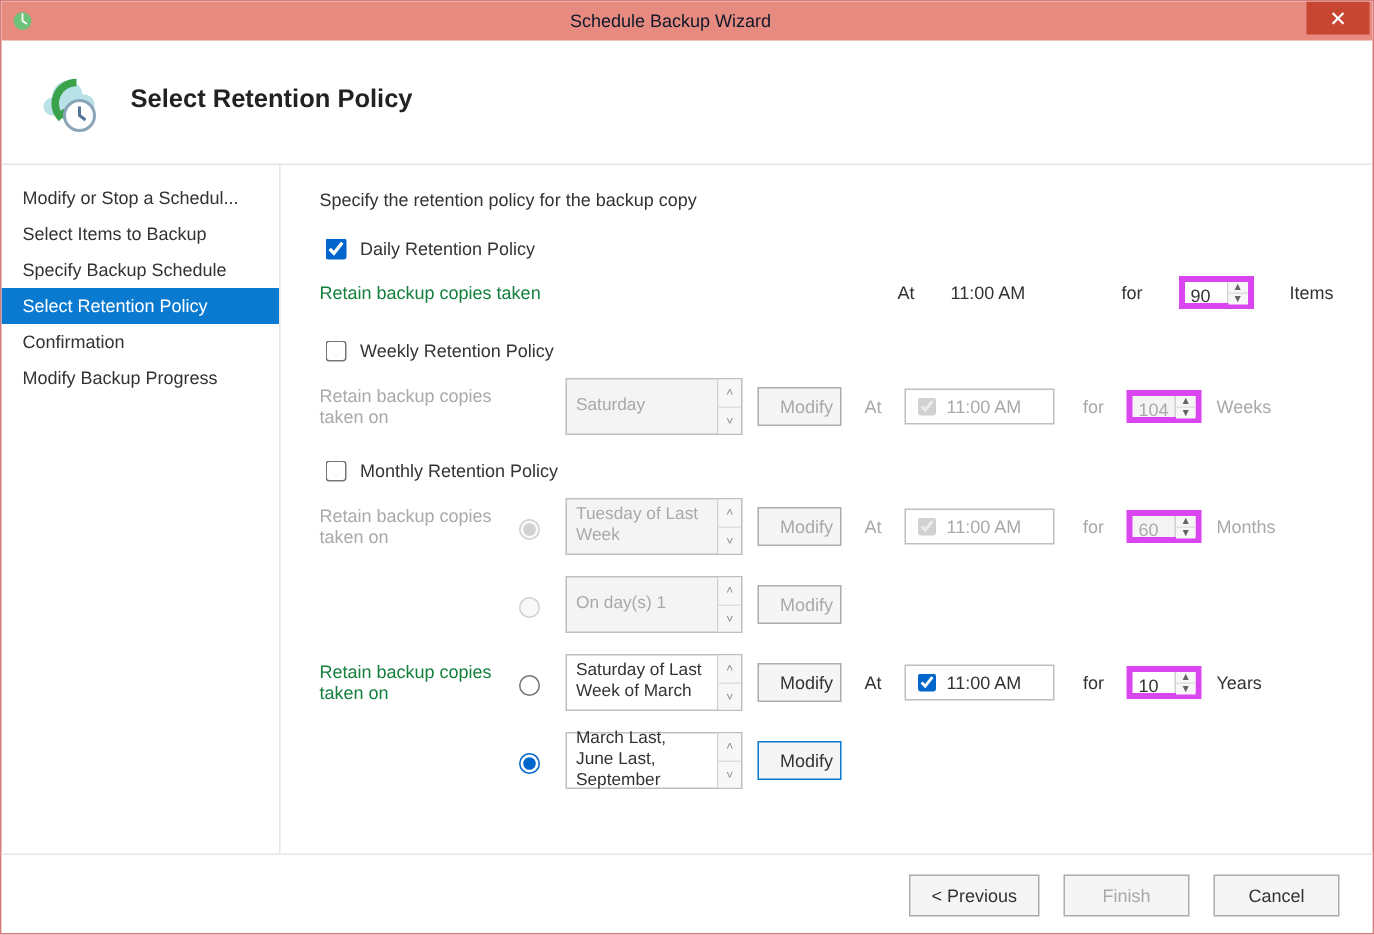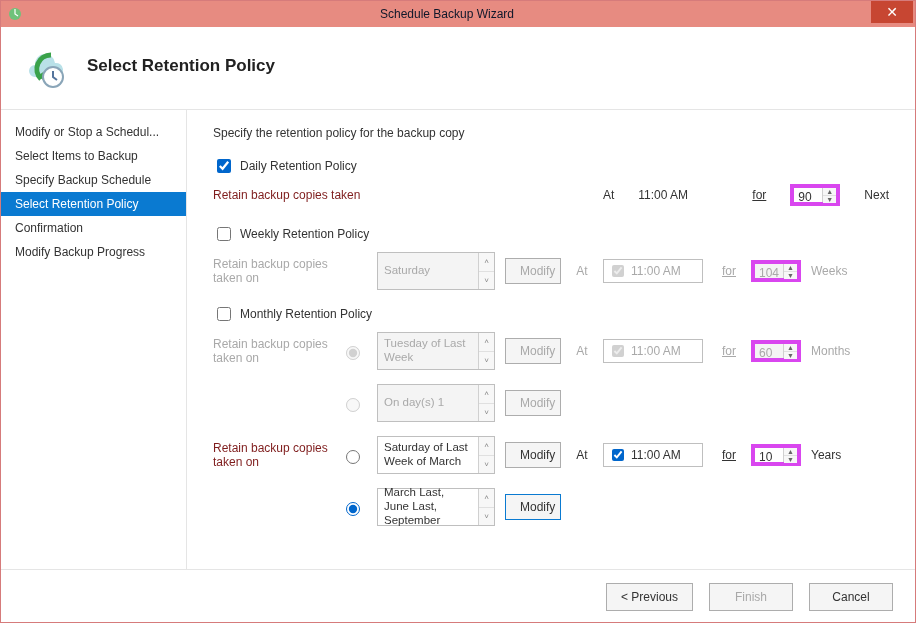--- a/index.html
+++ b/index.html
@@ -89,21 +89,21 @@
     gap: 8px;
     margin: 4px 0 14px 0;
   }
   .row.simple {
     display: flex;
     align-items: center;
     gap: 24px;
     margin: 4px 0 18px 0;
   }
   .row.simple .label-col { width: 220px; }
-  .label-col { color: #7f1d1d; }
+  .label-col { color: #15803d; }
   .disabled .label-col, .disabled span, .disabled .unit { color: #a9a9a9; }
   .radio { width: 14px; height: 14px; accent-color: #0066cc; }
   .selectbox {
     border: 1px solid #bfbfbf;
     background: #fff;
     height: 38px;
     display: flex;
     align-items: stretch;
     width: 118px;
   }
@@ -129,21 +129,21 @@
     border: 1px solid #bfbfbf;
     height: 24px;
     display: flex;
     align-items: center;
     gap: 4px;
     padding: 0 4px;
     width: 100px;
     background: #fff;
   }
   .timefield input { width:12px;height:12px; accent-color:#0066cc; }
-  .for { text-align:center;text-decoration:underline; }
+  .for { text-align:center; }
   .numfield {
     border: 4px solid #d946ef;
     height: 22px;
     display: flex;
     width: 50px;
     background: #fff;
   }
   .numfield.disabled { background:#f4f4f4; color:#a9a9a9; }
   .numfield .numval { flex:1; padding:2px 4px; text-align:left; font-size:12px;}
   .numfield .nspin { width:14px; border-left:1px solid #d0d0d0; display:flex; flex-direction:column;}
@@ -215,21 +215,21 @@
       <span class="at">At</span>
       <span style="width:90px;">11:00 AM</span>
       <span class="for">for</span>
       <div class="numfield">
         <div class="numval">90</div>
         <div class="nspin">
             <div>▲</div>
             <div>▼</div>
           </div>
       </div>
-      <span class="unit">Next</span>
+      <span class="unit">Items</span>
     </div>
 
     <label class="sect-check">
       <input type="checkbox" style="">
       <span>Weekly Retention Policy</span>
     </label>
     <div class="row disabled">
       <span class="label-col">Retain backup copies taken on</span>
       <span></span>
       <div class="selectbox disabled">

